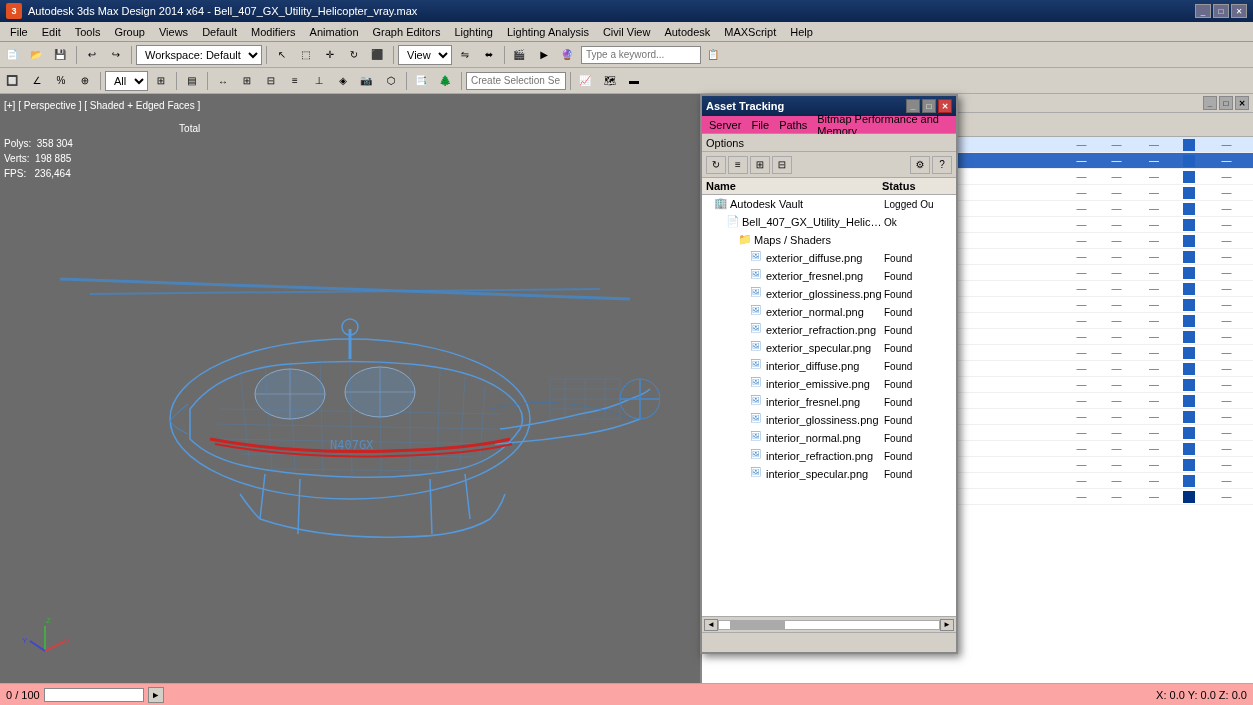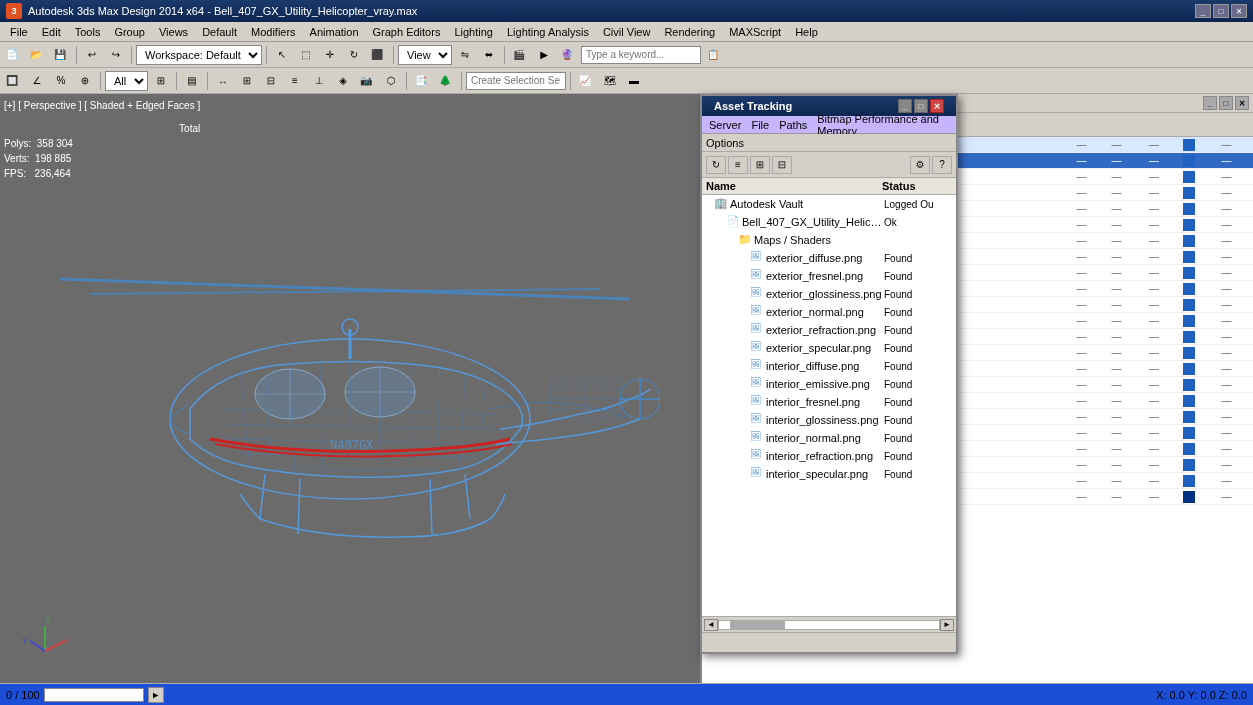--- a/index.html
+++ b/index.html
@@ -217,21 +217,21 @@
   <span class="menu-item">Tools</span>
   <span class="menu-item">Group</span>
   <span class="menu-item">Views</span>
   <span class="menu-item">Default</span>
   <span class="menu-item">Modifiers</span>
   <span class="menu-item">Animation</span>
   <span class="menu-item">Graph Editors</span>
   <span class="menu-item">Lighting</span>
   <span class="menu-item">Lighting Analysis</span>
   <span class="menu-item">Civil View</span>
-  <span class="menu-item">Rendering</span>
+  <span class="menu-item">Autodesk</span>
   <span class="menu-item">MAXScript</span>
   <span class="menu-item">Help</span>
 </div>
 
 <div id="toolbar1">
   <div class="tb-btn">📄</div>
   <div class="tb-btn">📂</div>
   <div class="tb-btn">💾</div>
   <div class="tb-separator"></div>
   <div class="tb-btn">↩</div>
@@ -386,30 +386,30 @@
         <line x1="25" y1="40" x2="10" y2="30" stroke="#4444cc" stroke-width="2"></line>
         <text x="26" y="12" fill="#44aa44" font-size="8">Z</text>
         <text x="46" y="32" fill="#cc4444" font-size="8">X</text>
         <text x="2" y="32" fill="#4444cc" font-size="8">Y</text>
       </svg>
     </div>
   </div>
 
   <div id="asset-tracking" style="position:absolute;top:0;left:700px;width:258px;height:560px;background:#d4d0c8;border:2px solid #888;box-shadow:3px 3px 8px rgba(0,0,0,0.5);z-index:10;display:flex;flex-direction:column;">
 
-    <div id="at-titlebar" style="background:linear-gradient(to bottom,#1a3a6b,#0d2550);color:#fff;height:20px;display:flex;align-items:center;justify-content:space-between;padding:0 12px;font-size:11px;font-weight:bold;">
+    <div id="at-titlebar" style="background:linear-gradient(to bottom,#1a3a6b,#0d2550);color:#fff;height:20px;display:flex;align-items:center;justify-content:space-between;padding:0 4px;font-size:11px;font-weight:bold;">
       <span>Asset Tracking</span>
       <div style="display:flex;gap:2px;">
         <div class="at-win-btn" style="background:#888;border:1px solid #666;width:14px;height:14px;display:flex;align-items:center;justify-content:center;font-size:8px;cursor:pointer;">_</div>
         <div class="at-win-btn" style="background:#888;border:1px solid #666;width:14px;height:14px;display:flex;align-items:center;justify-content:center;font-size:8px;cursor:pointer;">□</div>
         <div class="at-win-btn" style="background:#cc4444;border:1px solid #aa2222;width:14px;height:14px;display:flex;align-items:center;justify-content:center;font-size:8px;cursor:pointer;color:#fff;">✕</div>
       </div>
     </div>
 
-    <div style="background:#c4b5fd;height:18px;display:flex;align-items:center;border-bottom:1px solid #999;padding:0 2px;">
+    <div style="background:#ec4899;height:18px;display:flex;align-items:center;border-bottom:1px solid #999;padding:0 2px;">
       <span class="at-menu">Server</span>
       <span class="at-menu">File</span>
       <span class="at-menu">Paths</span>
       <span class="at-menu">Bitmap Performance and Memory</span>
     </div>
 
     <div style="background:#d4d0c8;height:18px;display:flex;align-items:center;border-bottom:1px solid #aaa;padding:0 4px;">
       <span style="font-size:11px;cursor:pointer;">Options</span>
     </div>
 
@@ -783,21 +783,21 @@
           <span style="width:40px;text-align:center;color:#666;font-size:10px;">—</span>
           <span style="width:30px;text-align:center;">
             <div style="width:12px;height:12px;background:#003080;margin:0 auto;"></div>
           </span>
           <span style="width:45px;text-align:center;color:#666;font-size:10px;">—</span>
       </div>
     </div>
   </div>
 </div>
 
-<div id="status-bar" style="height:22px;background:#1d4ed8;border-top:1px solid #aaa;display:flex;align-items:center;padding:0 6px;gap:6px;font-size:11px;">
+<div id="status-bar" style="height:22px;background:#fca5a5;border-top:1px solid #aaa;display:flex;align-items:center;padding:0 6px;gap:6px;font-size:11px;">
   <div style="display:flex;align-items:center;gap:4px;">
     <span>0 / 100</span>
     <div style="width:100px;height:14px;background:#fff;border:1px solid #888;"></div>
     <div style="width:16px;height:16px;background:#d4d0c8;border:1px solid #888;display:flex;align-items:center;justify-content:center;font-size:9px;cursor:pointer;">►</div>
   </div>
   <div style="flex:1;"></div>
   <div style="display:flex;gap:4px;">
     <span>X: 0.0  Y: 0.0  Z: 0.0</span>
   </div>
 </div>

